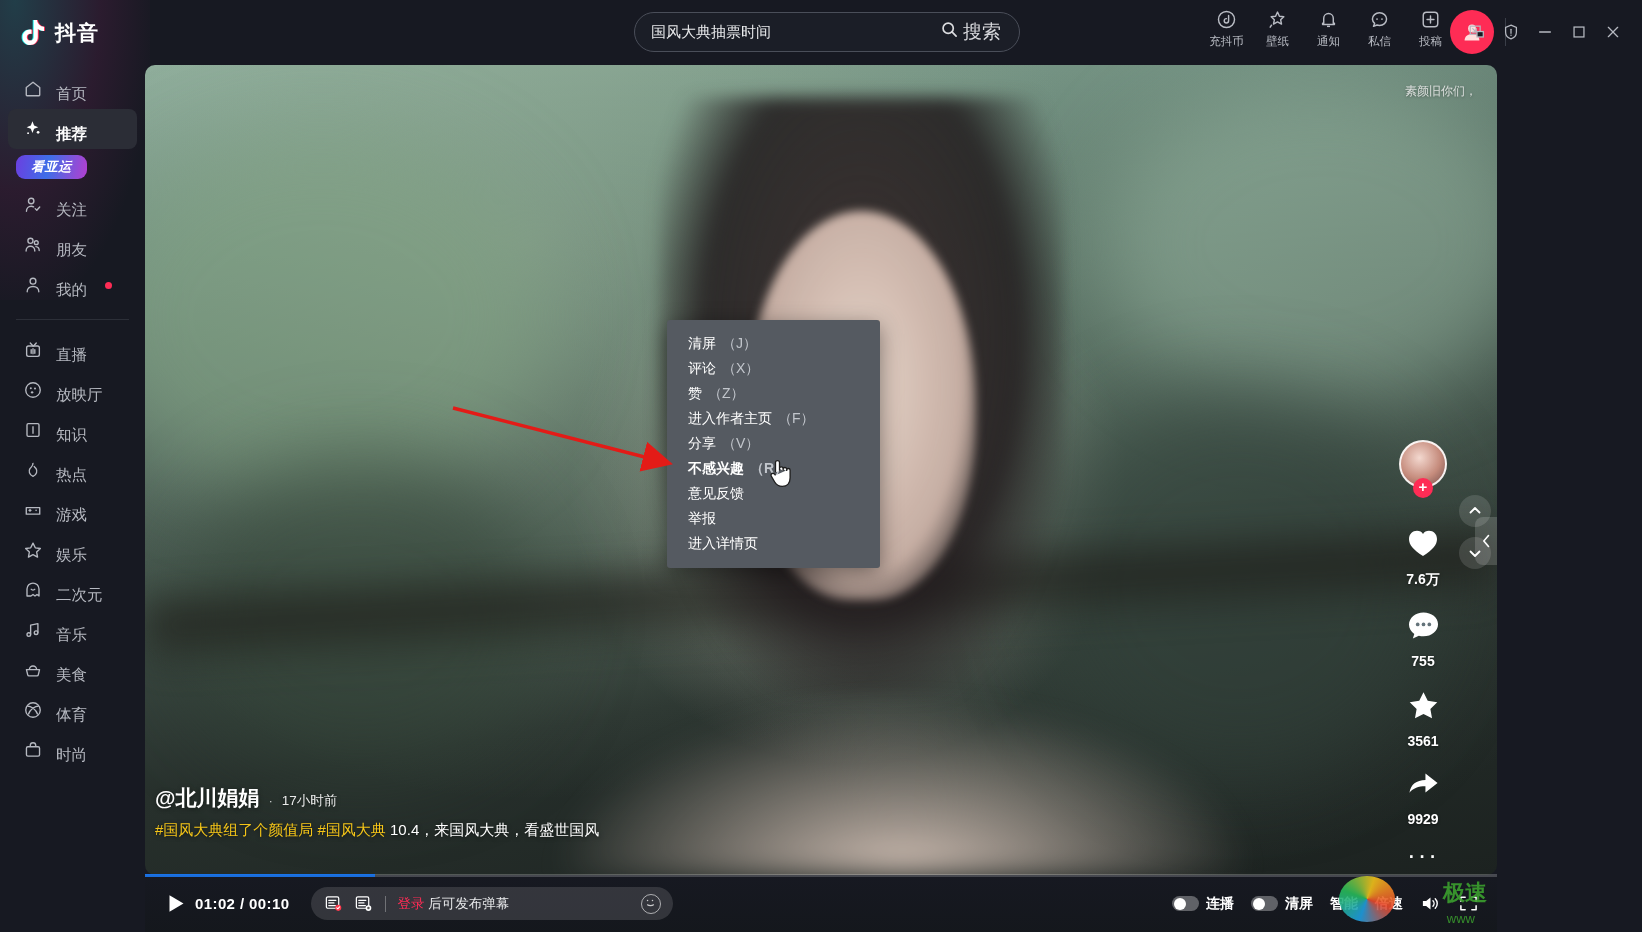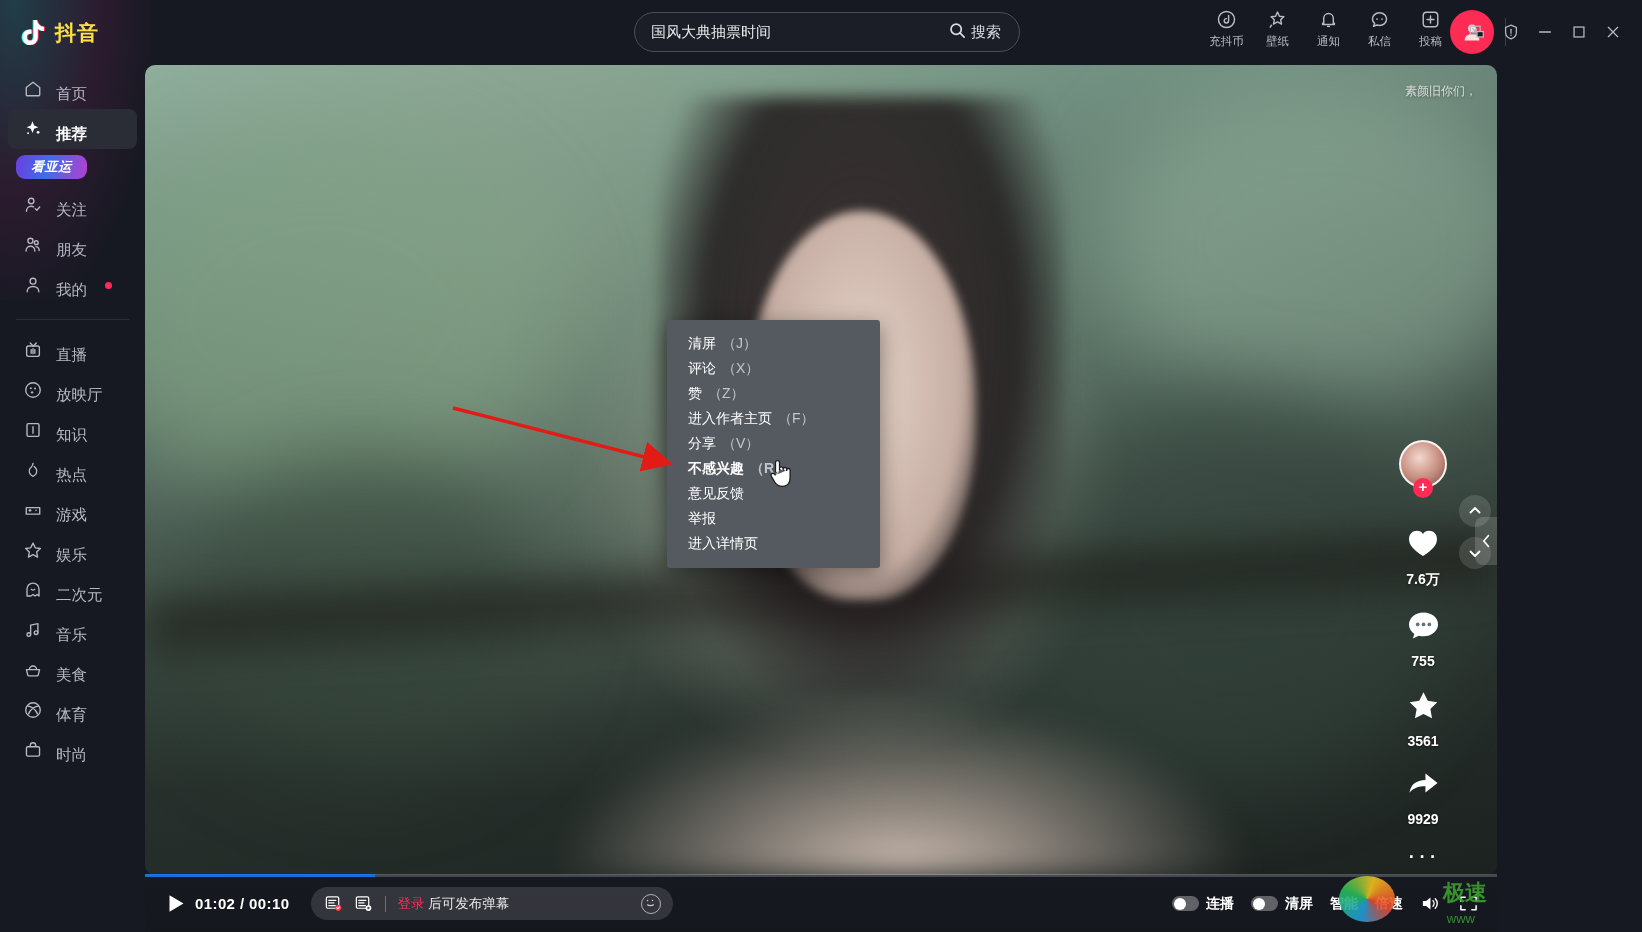--- a/index.html
+++ b/index.html
@@ -19,38 +19,38 @@
     pointer-events: none;
   }
 
   
   .topbar {
     position: absolute; left: 0; top: 0; width: 1642px; height: 65px;
     display: flex; align-items: center;
   }
   .brand { display: flex; align-items: center; gap: 9px; padding-left: 19px; width: 146px; }
   .brand-logo { width: 27px; height: 29px; position: relative; }
-  .brand-name { font-size: 21px; font-weight: 700; color: #fde047; letter-spacing: 1px; }
+  .brand-name { font-size: 21px; font-weight: 700; color: #ffffff; letter-spacing: 1px; }
 
   .searchwrap {
     position: absolute; left: 634px; top: 12px;
     width: 386px; height: 40px;
     border: 1px solid #4a4e59; border-radius: 20px;
     background: #1b1e27; display: flex; align-items: center;
   }
   .search-input {
     flex: 1; background: transparent; border: 0; outline: none;
     color: #e8e9eb; font-size: 15px; padding: 0 16px;
     font-family: "Liberation Sans", sans-serif;
   }
   .search-input::placeholder { color: #787c87; }
   .search-btn {
     display: flex; align-items: center; gap: 5px;
     height: 100%; padding: 0 18px 0 12px; cursor: pointer;
-    color: #d8d9dd; font-size: 15px; border-left: 1px solid transparent;
+    color: #d8d9dd; font-size: 19px; border-left: 1px solid transparent;
   }
 
   .topicons { position: absolute; right: 186px; top: 8px; display: flex; gap: 0px; }
   .ticon {
     width: 51px; display: flex; flex-direction: column; align-items: center;
     gap: 4px; cursor: pointer; color: #b9bcc4;
   }
   .ticon .glyph { height: 22px; display: flex; align-items: center; justify-content: center; }
   .ticon .lab { font-size: 11.5px; color: #b9bcc4; white-space: nowrap; }
 
@@ -614,20 +614,31 @@
           </svg>
       </div>
       <div class="ud-btn">
         <svg width="14" height="14" viewBox="0 0 14 14" fill="none" stroke="#fff" stroke-width="1.8" stroke-linecap="round" stroke-linejoin="round">
             <polyline points="2.5,5.5 7,10 11.5,5.5"></polyline>
           </svg>
       </div>
     </div>
   </div>
 
+  <div class="vinfo">
+    <div class="vauthor-line">
+      <span class="vauthor">@北川娟娟</span>
+      <span class="vdot">·</span>
+      <span class="vtime">17小时前</span>
+    </div>
+    <div class="vdesc">
+      <span class="vtag">#国风大典组了个颜值局 #国风大典</span>
+      <span>10.4，来国风大典，看盛世国风</span>
+    </div>
+  </div>
 
   <div class="progress">
     <div class="progress-fill" style="width: 17%;"></div>
   </div>
 
   <div class="playerbar">
     <div class="play-btn">
       <svg width="17" height="19" viewBox="0 0 17 19" fill="#ffffff">
           <path d="M1.5 1.2L15.5 9.5 1.5 17.8z"></path>
         </svg>

